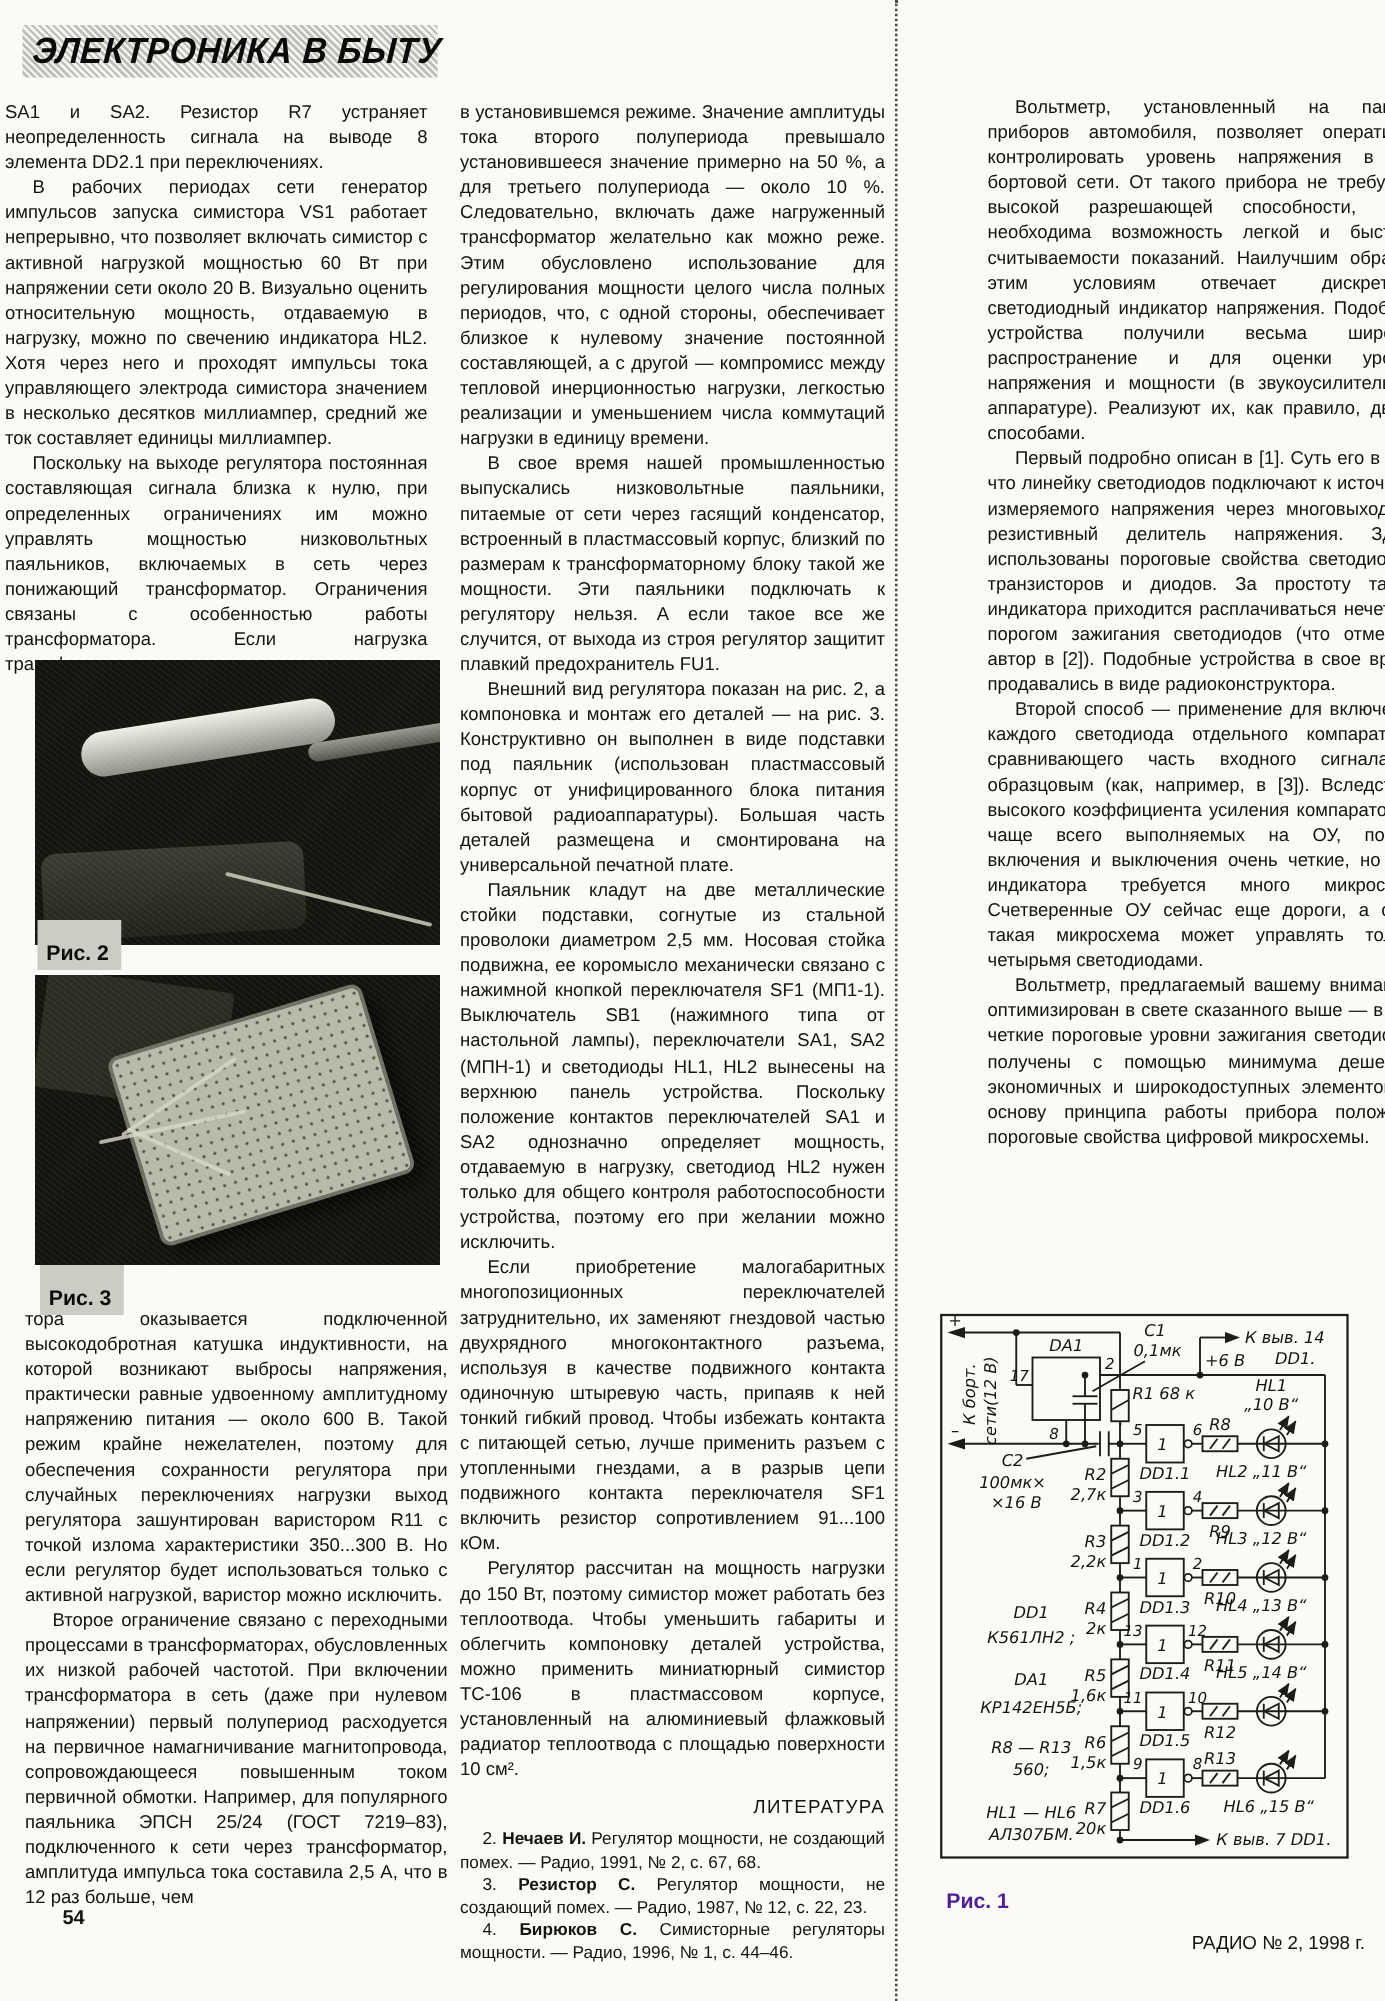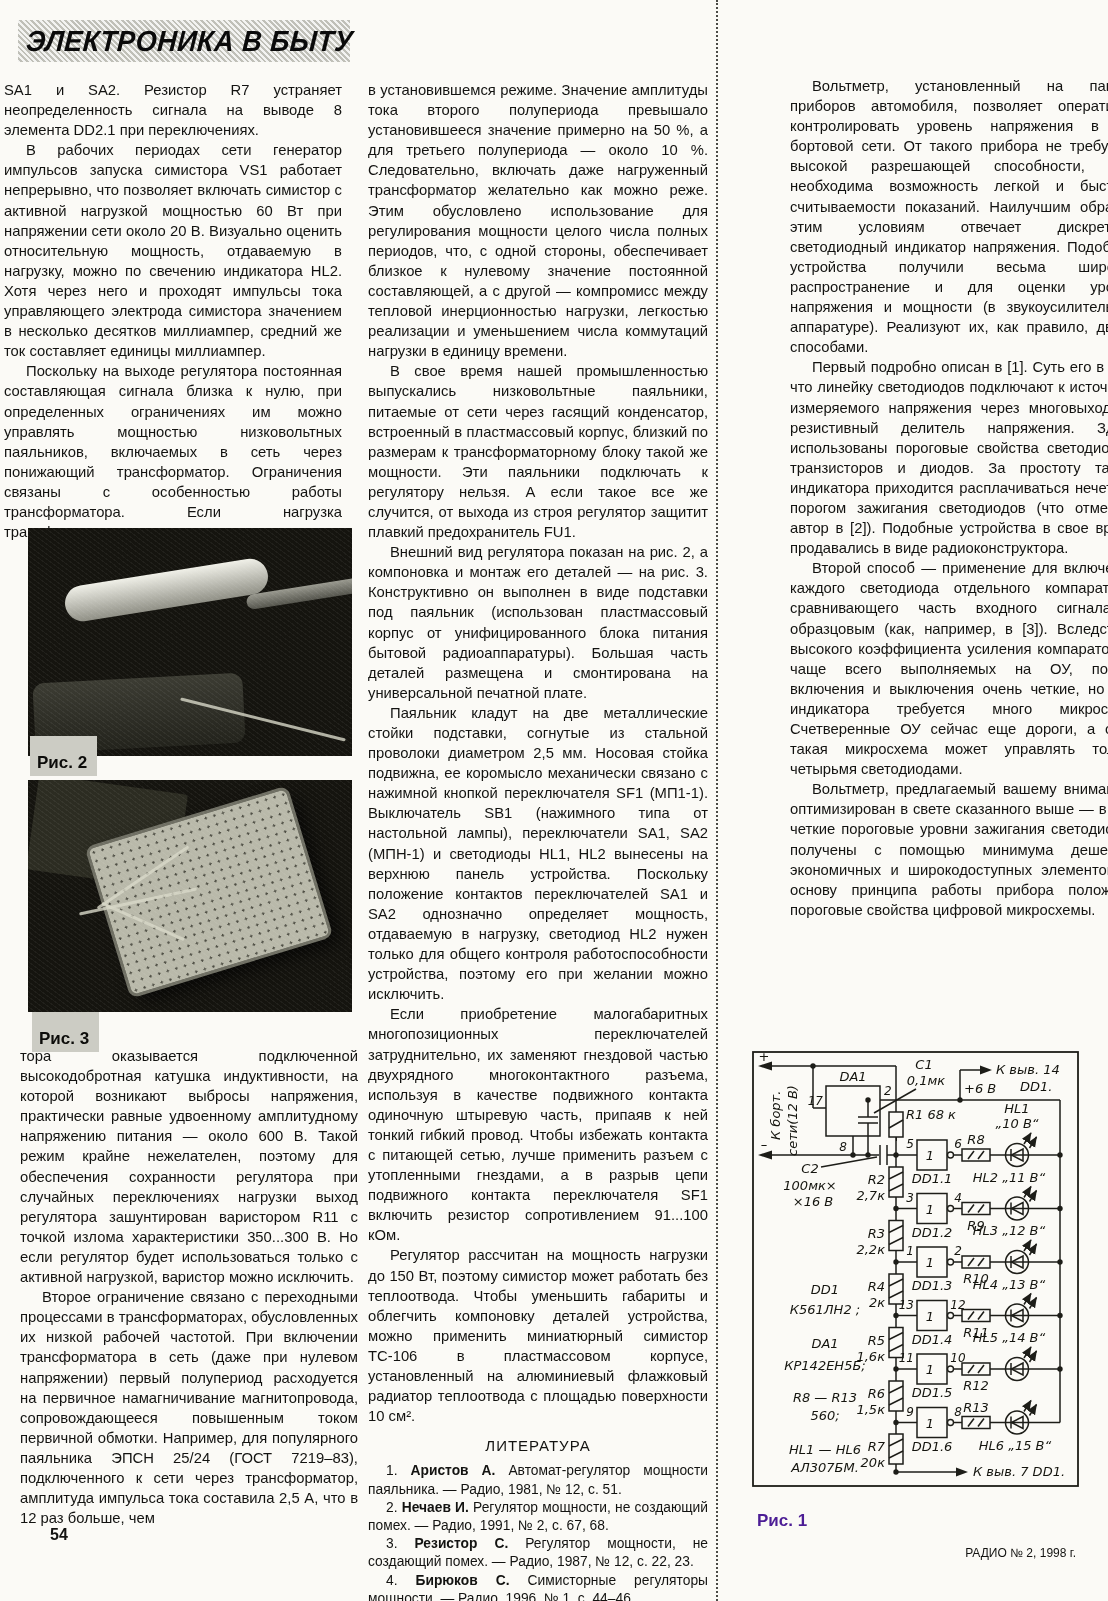--- a/index.html
+++ b/index.html
@@ -13,21 +13,21 @@
   .rubric span{font-style:italic;font-weight:700;font-size:27px;letter-spacing:.5px;
                transform:scaleY(1.08) skewX(-4deg);color:#0a0a0a;white-space:nowrap;}
   
   .col{position:absolute;text-align:justify;font-size:14.8px;line-height:20.1px;}
   .col p{margin:0;text-indent:22px;}
   .col p.noind{text-indent:0;}
   #col1a{left:4px;top:80px;width:338px;}
   #col1b{left:20px;top:1046px;width:338px;}
   #col2{left:368px;top:80px;width:340px;}
   #col3{left:742px;top:76px;width:348px;margin-left:48px;}
-  .lit-head{text-align:center;font-weight:400;font-size:15px;letter-spacing:1px;margin:10px 0 6px 0 !important;text-indent:0 !important;}
+  .lit-head{text-align:right;font-weight:400;font-size:15px;letter-spacing:1px;margin:10px 0 6px 0 !important;text-indent:0 !important;}
   .refs p{font-size:13.8px;line-height:18.2px;text-indent:18px;margin:0;}
   .refs b{font-weight:700;}
   
   .vdivider{position:absolute;left:716px;top:0;height:1601px;width:0;border-left:2px dotted #4a4a46;}
   
   .photo{position:absolute;left:28px;width:324px;background:#15140f;overflow:hidden;}
   #photo2{top:528px;height:228px;}
   #photo3{top:780px;height:232px;}
   .photo .noise{position:absolute;inset:0;background-image:repeating-linear-gradient(37deg,rgba(255,255,255,.05) 0 1px,transparent 1px 4px);}
   .iron-handle{position:absolute;left:36px;top:44px;width:205px;height:36px;border-radius:18px;
@@ -55,21 +55,21 @@
   #schem text.small{font-size:12px;}
   #schem line,#schem rect,#schem circle.o,#schem polyline,#schem path.w{stroke:#1d1d18;stroke-width:1.5;fill:none;}
   #schem rect.box{fill:#fbfaf6;}
   #schem circle.dot{fill:#1d1d18;stroke:none;}
   #schem circle.bub{fill:#fbfaf6;stroke:#1d1d18;stroke-width:1.4;}
   #schem polygon.tri{fill:none;stroke:#1d1d18;stroke-width:1.5;}
   #schem polygon.arrow{fill:#1d1d18;stroke:none;}
   #schem rect.frame{stroke-width:1.8;fill:none;}
   
   #pageno{position:absolute;left:50px;top:1526px;font-size:16px;font-weight:700;}
-  #journal{position:absolute;right:32px;top:1546px;font-size:12px;}
+  #journal{position:absolute;right:16px;top:1546px;font-size:15px;}
 </style>
 </head>
 <body>
 
 <div id="page">
 
   <div class="vdivider"></div>
 
   <div class="rubric">
     <span>ЭЛЕКТРОНИКА В БЫТУ</span>
@@ -113,21 +113,20 @@
     <div>
         <p class="noind">в установившемся режиме. Значение амплитуды тока второго полупериода превышало установившееся значение примерно на 50 %, а для третьего полупериода — около 10 %. Следовательно, включать даже нагруженный трансформатор желательно как можно реже. Этим обусловлено использование для регулирования мощности целого числа полных периодов, что, с одной стороны, обеспечивает близкое к нулевому значение постоянной составляющей, а с другой — компромисс между тепловой инерционностью нагрузки, легкостью реализации и уменьшением числа коммутаций нагрузки в единицу времени.</p>
         <p>В свое время нашей промышленностью выпускались низковольтные паяльники, питаемые от сети через гасящий конденсатор, встроенный в пластмассовый корпус, близкий по размерам к трансформаторному блоку такой же мощности. Эти паяльники подключать к регулятору нельзя. А если такое все же случится, от выхода из строя регулятор защитит плавкий предохранитель FU1.</p>
         <p>Внешний вид регулятора показан на рис. 2, а компоновка и монтаж его деталей — на рис. 3. Конструктивно он выполнен в виде подставки под паяльник (использован пластмассовый корпус от унифицированного блока питания бытовой радиоаппаратуры). Большая часть деталей размещена и смонтирована на универсальной печатной плате.</p>
         <p>Паяльник кладут на две металлические стойки подставки, согнутые из стальной проволоки диаметром 2,5 мм. Носовая стойка подвижна, ее коромысло механически связано с нажимной кнопкой переключателя SF1 (МП1-1). Выключатель SB1 (нажимного типа от настольной лампы), переключатели SA1, SA2 (МПН-1) и светодиоды HL1, HL2 вынесены на верхнюю панель устройства. Поскольку положение контактов переключателей SA1 и SA2 однозначно определяет мощность, отдаваемую в нагрузку, светодиод HL2 нужен только для общего контроля работоспособности устройства, поэтому его при желании можно исключить.</p>
         <p>Если приобретение малогабаритных многопозиционных переключателей затруднительно, их заменяют гнездовой частью двухрядного многоконтактного разъема, используя в качестве подвижного контакта одиночную штыревую часть, припаяв к ней тонкий гибкий провод. Чтобы избежать контакта с питающей сетью, лучше применить разъем с утопленными гнездами, а в разрыв цепи подвижного контакта переключателя SF1 включить резистор сопротивлением 91...100 кОм.</p>
         <p>Регулятор рассчитан на мощность нагрузки до 150 Вт, поэтому симистор может работать без теплоотвода. Чтобы уменьшить габариты и облегчить компоновку деталей устройства, можно применить миниатюрный симистор ТС-106 в пластмассовом корпусе, установленный на алюминиевый флажковый радиатор теплоотвода с площадью поверхности 10 см².</p>
       </div>
     <p class="lit-head">ЛИТЕРАТУРА</p>
     <div class="refs">
-        <p class="ref"><span>1. </span><b>Аристов А. </b><span>Автомат-регулятор мощности паяльника. — Радио, 1981, № 12, с. 51.</span></p>
         <p class="ref"><span>2. </span><b>Нечаев И. </b><span>Регулятор мощности, не создающий помех. — Радио, 1991, № 2, с. 67, 68.</span></p>
         <p class="ref"><span>3. </span><b>Резистор С. </b><span>Регулятор мощности, не создающий помех. — Радио, 1987, № 12, с. 22, 23.</span></p>
         <p class="ref"><span>4. </span><b>Бирюков С. </b><span>Симисторные регуляторы мощности. — Радио, 1996, № 1, с. 44–46.</span></p>
       </div>
   </div>
 
   <div class="col" id="col3">
       <p>Вольтметр, установленный на панель приборов автомобиля, позволяет оперативно контролировать уровень напряжения в его бортовой сети. От такого прибора не требуется высокой разрешающей способности, зато необходима возможность легкой и быстрой считываемости показаний. Наилучшим образом этим условиям отвечает дискретный светодиодный индикатор напряжения. Подобные устройства получили весьма широкое распространение и для оценки уровня напряжения и мощности (в звукоусилительной аппаратуре). Реализуют их, как правило, двумя способами.</p>
       <p>Первый подробно описан в [1]. Суть его в том, что линейку светодиодов подключают к источнику измеряемого напряжения через многовыходный резистивный делитель напряжения. Здесь использованы пороговые свойства светодиодов, транзисторов и диодов. За простоту такого индикатора приходится расплачиваться нечетким порогом зажигания светодиодов (что отмечает автор в [2]). Подобные устройства в свое время продавались в виде радиоконструктора.</p>
       <p>Второй способ — применение для включения каждого светодиода отдельного компаратора, сравнивающего часть входного сигнала с образцовым (как, например, в [3]). Вследствие высокого коэффициента усиления компараторов, чаще всего выполняемых на ОУ, пороги включения и выключения очень четкие, но для индикатора требуется много микросхем. Счетверенные ОУ сейчас еще дороги, а одна такая микросхема может управлять только четырьмя светодиодами.</p>

